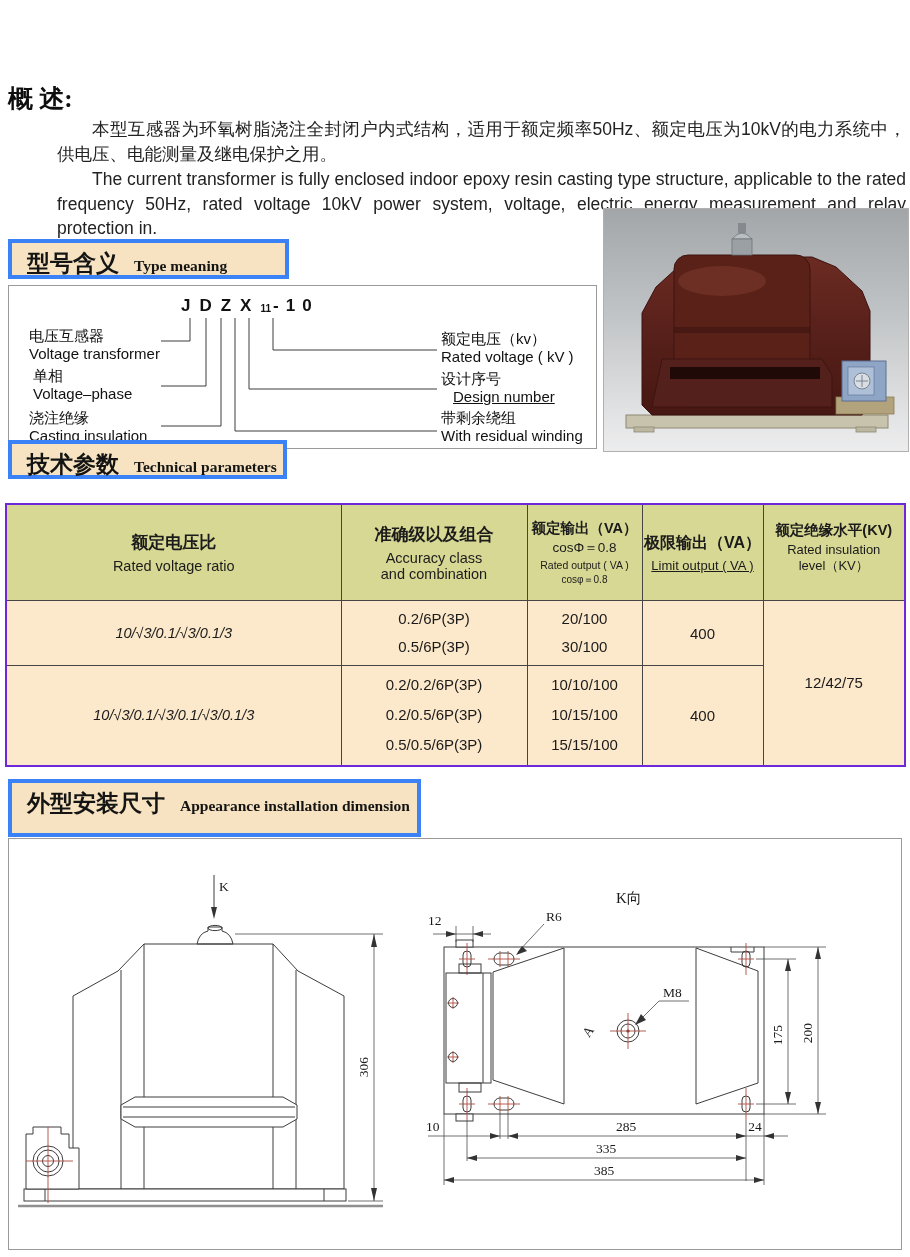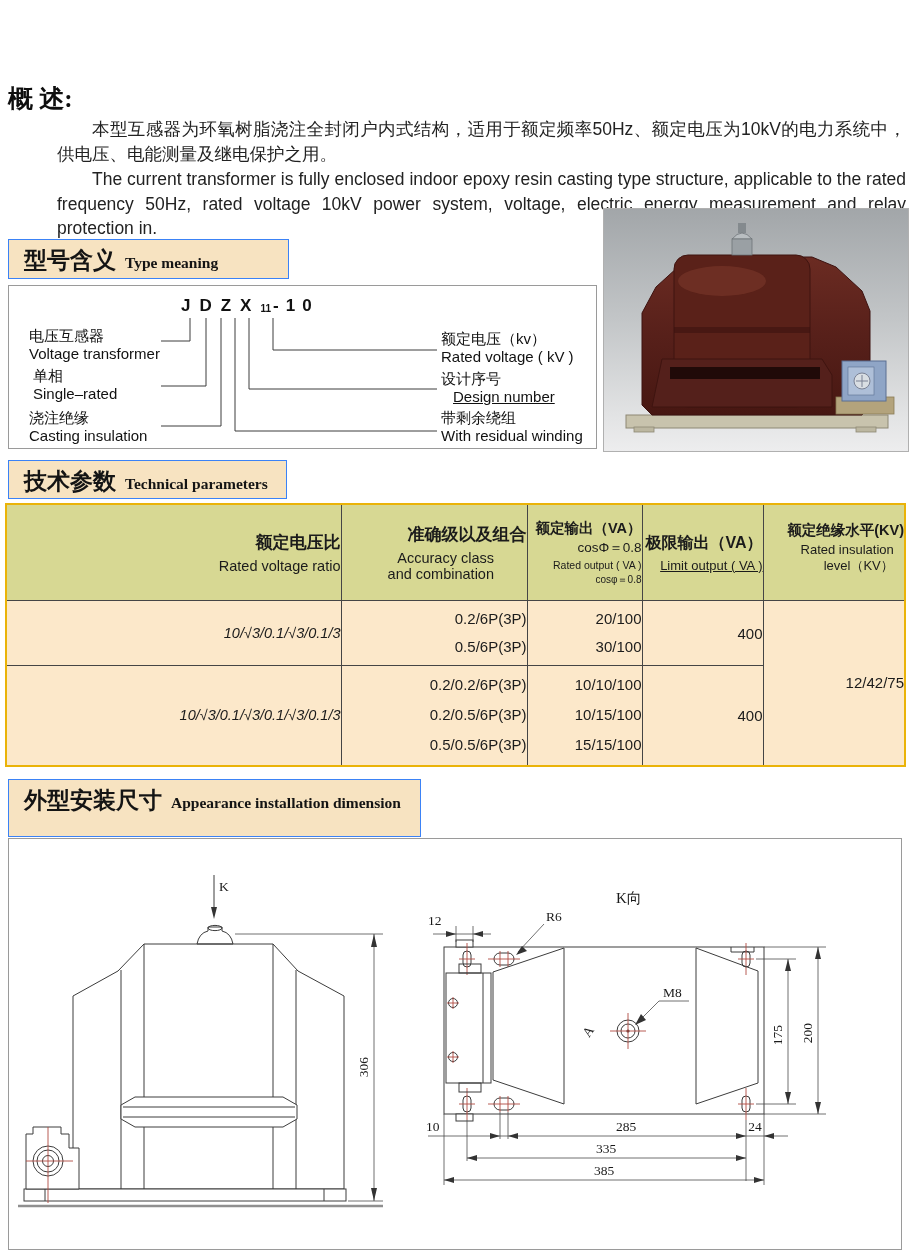--- a/index.html
+++ b/index.html
@@ -15,45 +15,45 @@
   .title-cn{margin-left:10px;}
 
   
   .overview-heading{position:absolute;left:8px;top:82px;font-family:"Liberation Serif",serif;
                     font-weight:bold;font-size:25px;color:#0e0e0e;}
   .paragraphs{position:absolute;left:57px;top:117px;width:849px;font-size:17.5px;line-height:1.42;
               color:#222;text-align:justify;}
   .paragraphs p{margin:0;text-indent:2em;}
 
   
-  .bar{position:absolute;background:#f7e3c1;border:1px solid #3b82f6;box-sizing:border-box;
+  .bar{position:absolute;background:#f7e3c1;border:4px solid #3b82f6;box-sizing:border-box;
        display:flex;align-items:baseline;padding-left:15px;padding-top:5px;}
   .bar-cn{font-size:23px;font-weight:bold;color:#141414;}
-  .bar-en{font-family:"Liberation Serif",serif;font-weight:bold;font-size:15.5px;margin-left:9px;color:#141414;}
+  .bar-en{font-family:"Liberation Serif",serif;font-weight:bold;font-size:15.5px;margin-left:15px;color:#141414;}
   #bar-type{left:8px;top:239px;width:281px;height:40px;}
-  #bar-tech{left:8px;top:460px;width:279px;height:39px;}
+  #bar-tech{left:8px;top:440px;width:279px;height:39px;}
   #bar-appearance{left:8px;top:779px;width:413px;height:58px;}
 
   
   .tm-box{position:absolute;left:8px;top:285px;width:589px;height:164px;border:1px solid #9a9a9a;
           box-sizing:border-box;background:#fff;}
   .tm-lines{position:absolute;left:0;top:0;width:100%;height:100%;}
   .tm-label{position:absolute;font-size:15px;line-height:1.1;color:#111;white-space:nowrap;}
   .model-row{position:absolute;left:172px;top:10px;font-size:17px;font-weight:bold;color:#111;
              display:flex;align-items:baseline;}
   .mm{letter-spacing:9px;}
   .ms{font-size:10px;position:relative;top:1px;margin-right:2px;}
   .mr{letter-spacing:7px;}
 
   
   .photo{position:absolute;left:603px;top:208px;width:304px;height:242px;border:1px solid #b0b0b0;}
 
   
   table.params{position:absolute;left:5px;top:503px;width:899px;border-collapse:collapse;
-               table-layout:fixed;text-align:right;border:2px solid #eab308;}
+               table-layout:fixed;text-align:center;border:2px solid #6d28d9;}
   table.params th,table.params td{border:1px solid #454545;vertical-align:middle;padding:0;}
   table.params thead th{background:#d7d893;height:95px;font-weight:normal;}
   table.params tbody td{background:#fce8ca;}
   .hcn{font-size:17px;font-weight:bold;}
   .hen{font-size:14.5px;margin-top:4px;}
   .hcn3{font-size:14.5px;font-weight:bold;}
   .hcos{font-size:13.5px;margin-top:1px;}
   .hens{font-size:10.5px;margin-top:2px;}
   .hens2{font-size:10px;}
   .num{font-size:15px;}
@@ -101,21 +101,21 @@
       <path class="dl" d="M264,32 V64 H428"></path>
     </svg>
     <div class="model-row">
       <span class="mm">JDZX</span>
         <span class="ms">11</span>
         <span class="mr">-10</span>
     </div>
     <div class="tm-label" style="left:20px;top:42px;">电压互感器</div>
     <div class="tm-label" style="left:20px;top:60px;">Voltage transformer</div>
     <div class="tm-label" style="left:24px;top:82px;">单相</div>
-    <div class="tm-label" style="left:24px;top:100px;">Single–rated</div>
+    <div class="tm-label" style="left:24px;top:100px;">Voltage–phase</div>
     <div class="tm-label" style="left:20px;top:124px;">浇注绝缘</div>
     <div class="tm-label" style="left:20px;top:142px;">Casting insulation</div>
     <div class="tm-label" style="left:432px;top:45px;">额定电压（kv）</div>
     <div class="tm-label" style="left:432px;top:63px;">Rated voltage ( kV )</div>
     <div class="tm-label" style="left:432px;top:85px;">设计序号</div>
     <div class="tm-label" style="left:444px;top:103px;text-decoration:underline;">Design number</div>
     <div class="tm-label" style="left:432px;top:124px;">带剩余绕组</div>
     <div class="tm-label" style="left:432px;top:142px;">With residual winding</div>
   </div>
 

